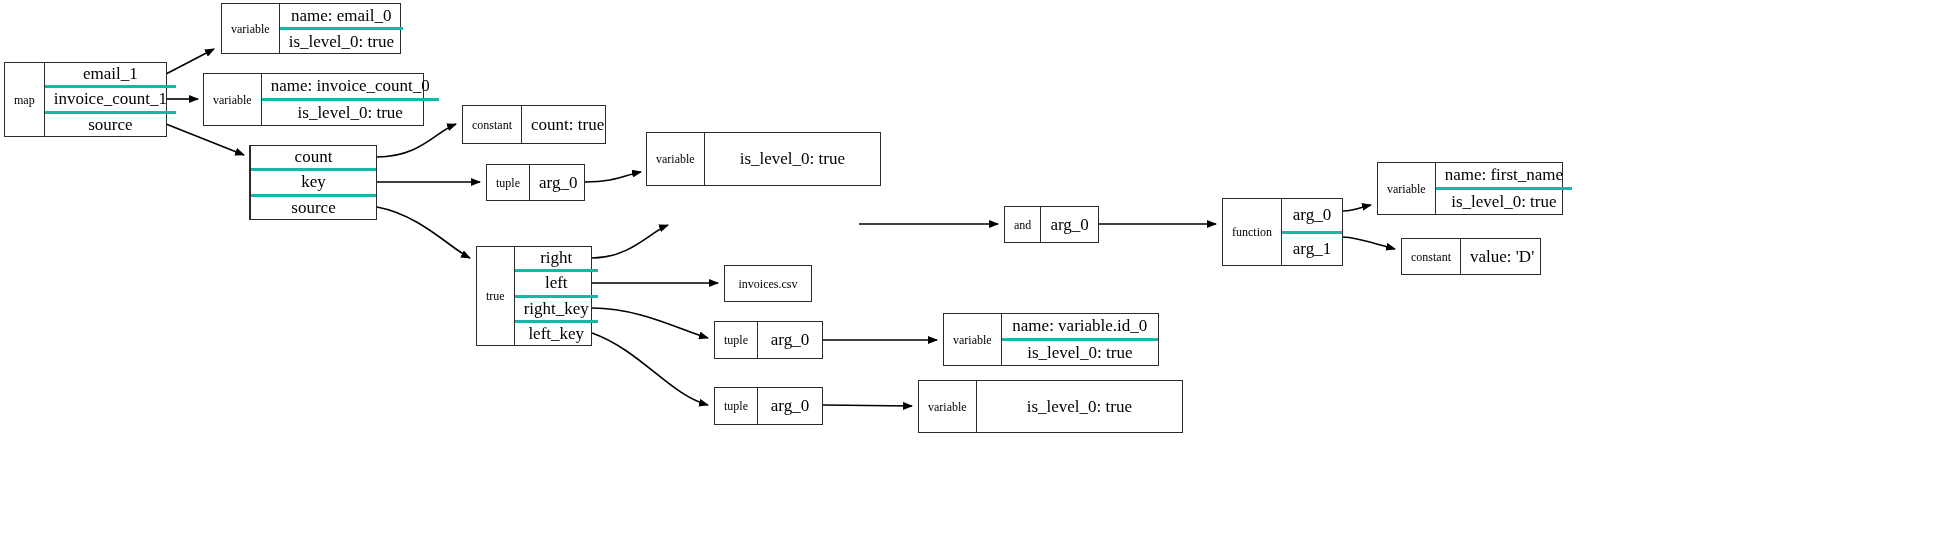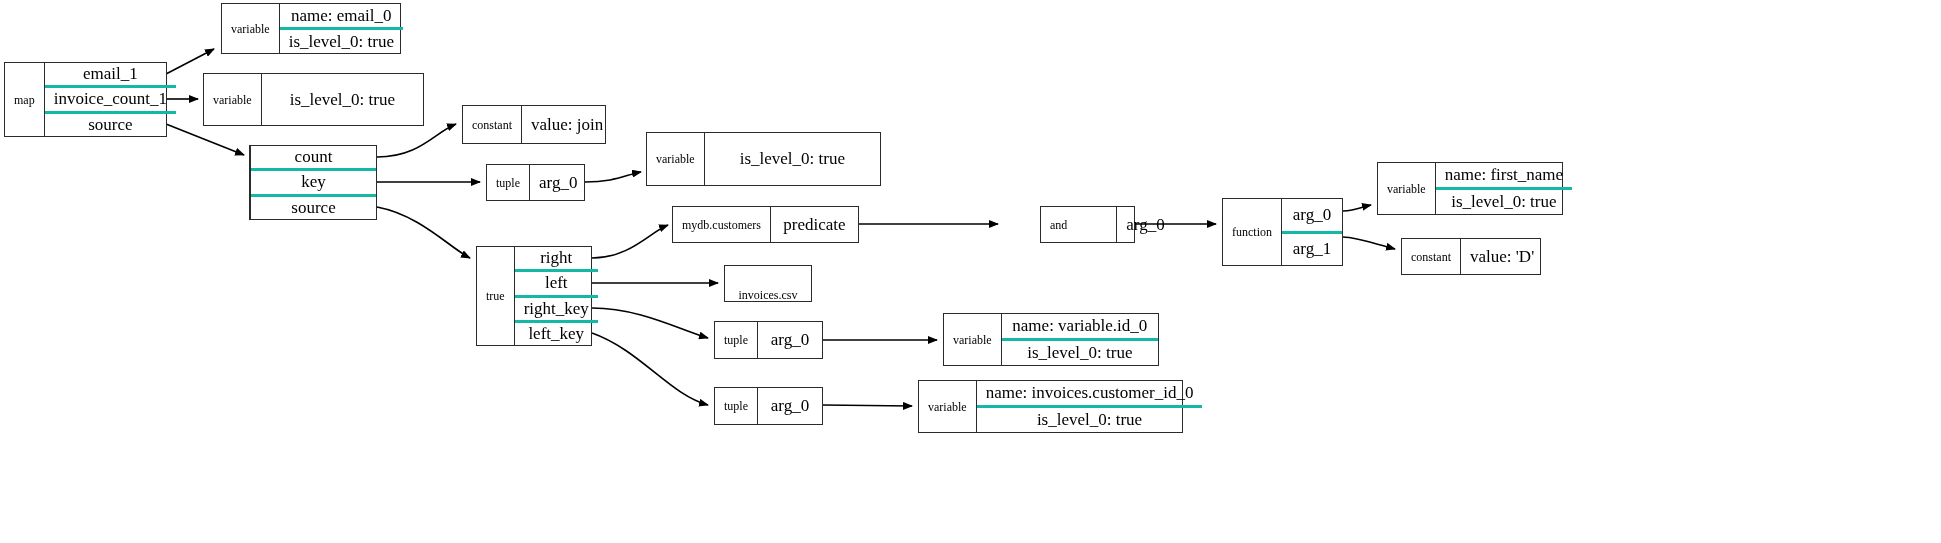--- a/index.html
+++ b/index.html
@@ -61,36 +61,37 @@
     <div class="lbl">variable</div>
     <div class="rows">
       <div class="row">name: email_0</div>
       <div class="row">is_level_0: true</div>
     </div>
   </div>
 
   <div class="node" style="left:203px;top:73px;width:221px;height:53px;">
     <div class="lbl">variable</div>
     <div class="rows">
+      <div class="row">name: invoice_count_0</div>
       <div class="row">is_level_0: true</div>
     </div>
   </div>
 
   <div class="node" style="left:249px;top:145px;width:128px;height:75px;">
     <div class="rows">
       <div class="row">count</div>
       <div class="row">key</div>
       <div class="row">source</div>
     </div>
   </div>
 
   <div class="node" style="left:462px;top:105px;width:144px;height:39px;">
     <div class="lbl">constant</div>
     <div class="rows">
-      <div class="row">value: join</div>
+      <div class="row">count: true</div>
     </div>
   </div>
 
   <div class="node" style="left:486px;top:164px;width:99px;height:37px;">
     <div class="lbl">tuple</div>
     <div class="rows">
       <div class="row">arg_0</div>
     </div>
   </div>
 
@@ -104,32 +105,26 @@
   <div class="node" style="left:476px;top:246px;width:116px;height:100px;">
     <div class="lbl">true</div>
     <div class="rows">
       <div class="row">right</div>
       <div class="row">left</div>
       <div class="row">right_key</div>
       <div class="row">left_key</div>
     </div>
   </div>
 
-  <div class="node" style="left:672px;top:206px;width:187px;height:37px;">
-    <div class="lbl">mydb.customers</div>
-    <div class="rows">
-      <div class="row">predicate</div>
-    </div>
-  </div>
 
-  <div class="node plain" style="left:724px;top:265px;width:88px;height:37px;align-items:flex-end;">
+  <div class="node plain" style="left:724px;top:265px;width:88px;height:37px;">
     <div class="lbl" style="flex:1">invoices.csv</div>
   </div>
 
-  <div class="node" style="left:1040px;top:206px;width:95px;height:37px;gap:40px;">
+  <div class="node" style="left:1004px;top:206px;width:95px;height:37px;">
     <div class="lbl">and</div>
     <div class="rows">
       <div class="row">arg_0</div>
     </div>
   </div>
 
   <div class="node" style="left:1222px;top:198px;width:121px;height:68px;">
     <div class="lbl">function</div>
     <div class="rows">
       <div class="row">arg_0</div>
@@ -170,18 +165,17 @@
   <div class="node" style="left:714px;top:387px;width:109px;height:38px;">
     <div class="lbl">tuple</div>
     <div class="rows">
       <div class="row">arg_0</div>
     </div>
   </div>
 
   <div class="node" style="left:918px;top:380px;width:265px;height:53px;">
     <div class="lbl">variable</div>
     <div class="rows">
-      <div class="row">name: invoices.customer_id_0</div>
       <div class="row">is_level_0: true</div>
     </div>
   </div>
 
 </div>
 
 </body></html>

